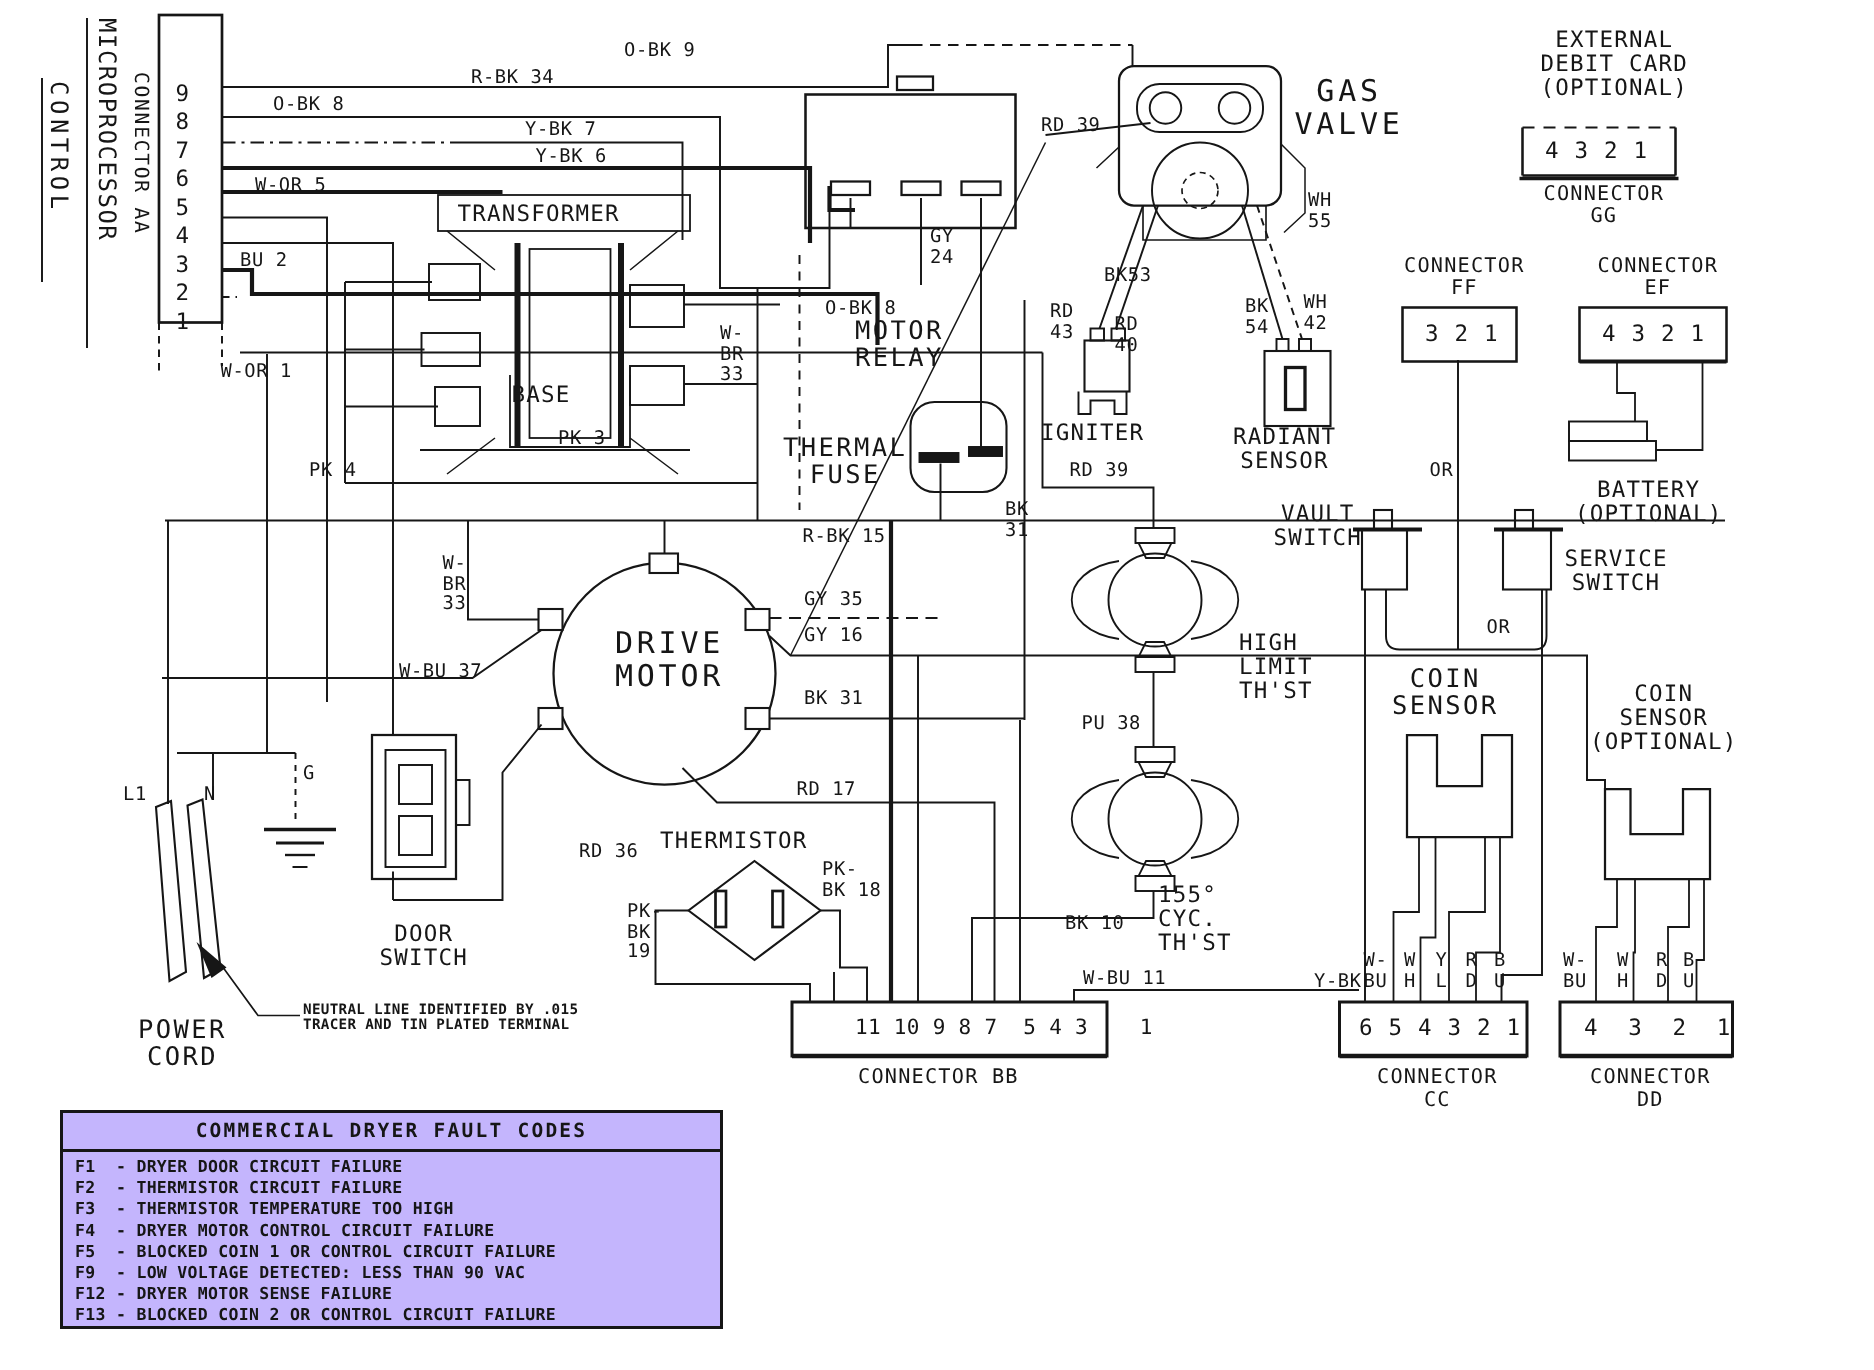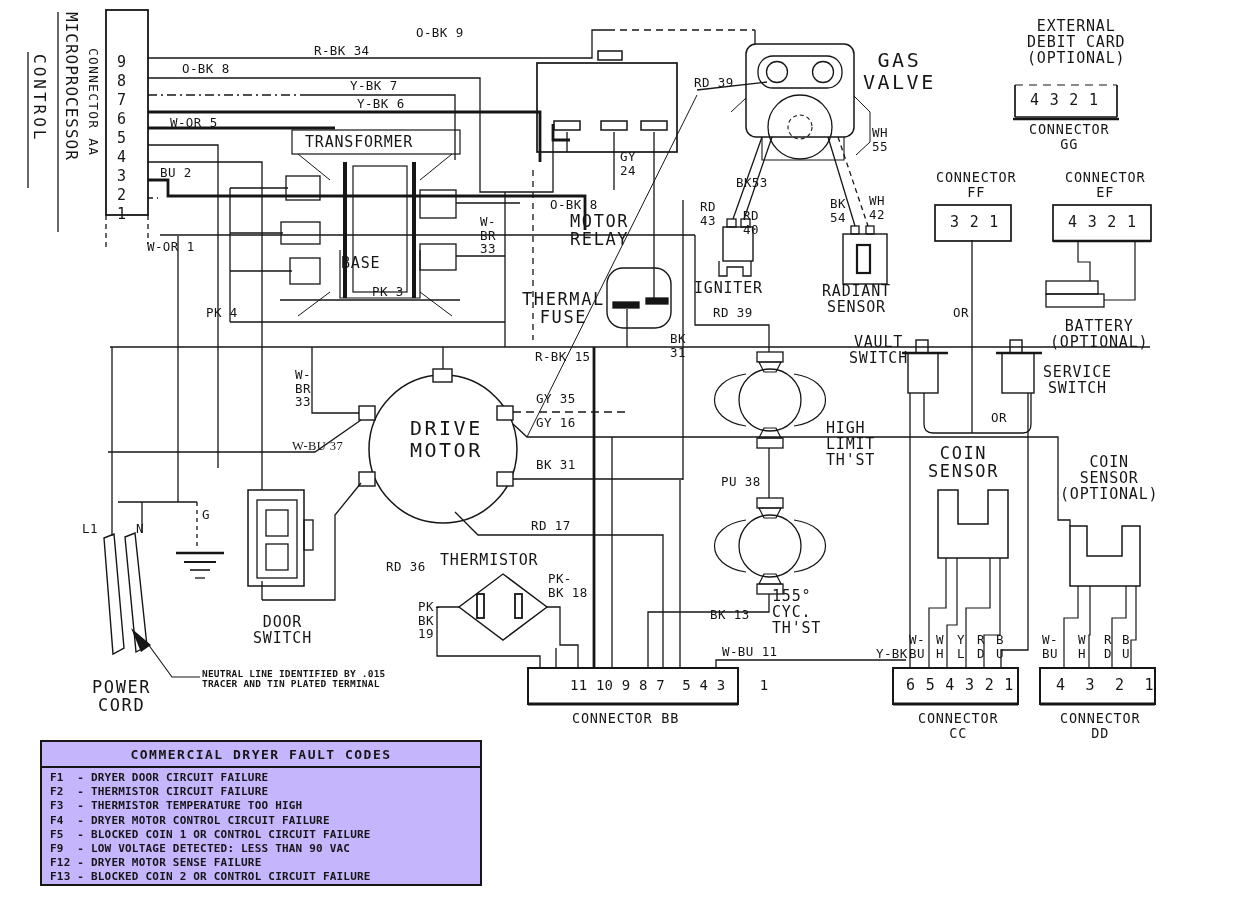--- a/index.html
+++ b/index.html
@@ -317,23 +317,23 @@
 31</div>
       <div class="lab s" style="left: 713px; top: 306px;">RD 39</div>
       <div class="lab s" style="left: 536px; top: 392px;">GY 35</div>
       <div class="lab s" style="left: 536px; top: 416px;">GY 16</div>
       <div class="lab s" style="left: 536px; top: 458px;">BK 31</div>
       <div class="lab s" style="left: 531px; top: 519px;">RD 17</div>
       <div class="lab s" style="left: 340px; top: 560px; padding-left: 46px;">RD 36</div>
       <div class="lab s" style="left: 295px; top: 368px;">W-
 BR
 33</div>
-      <div class="lab s" style="left: 292px; top: 440px; font-family: Liberation Serif, serif;">W-BU 37</div>
+      <div class="lab s" style="left: 266px; top: 440px;">W-BU 37</div>
       <div class="lab s" style="left: 721px; top: 459px; margin-top: 16px;">PU 38</div>
-      <div class="lab s" style="left: 710px; top: 608px;">BK 13</div>
+      <div class="lab s" style="left: 710px; top: 608px;">BK 10</div>
       <div class="lab s" style="left: 722px; top: 645px;">W-BU 11</div>
       <div class="lab s" style="left: 548px; top: 572px;">PK-
 BK 18</div>
       <div class="lab s" style="left: 418px; top: 600px;">PK-
 BK
 19</div>
       <div class="lab s" style="left: 953px; top: 306px;">OR</div>
       <div class="lab s" style="left: 991px; top: 411px;">OR</div>
       <div class="lab s" style="left: 876px; top: 647px;">Y-BK</div>
       <div class="lab s" style="left: 909px; top: 633px;">W-

